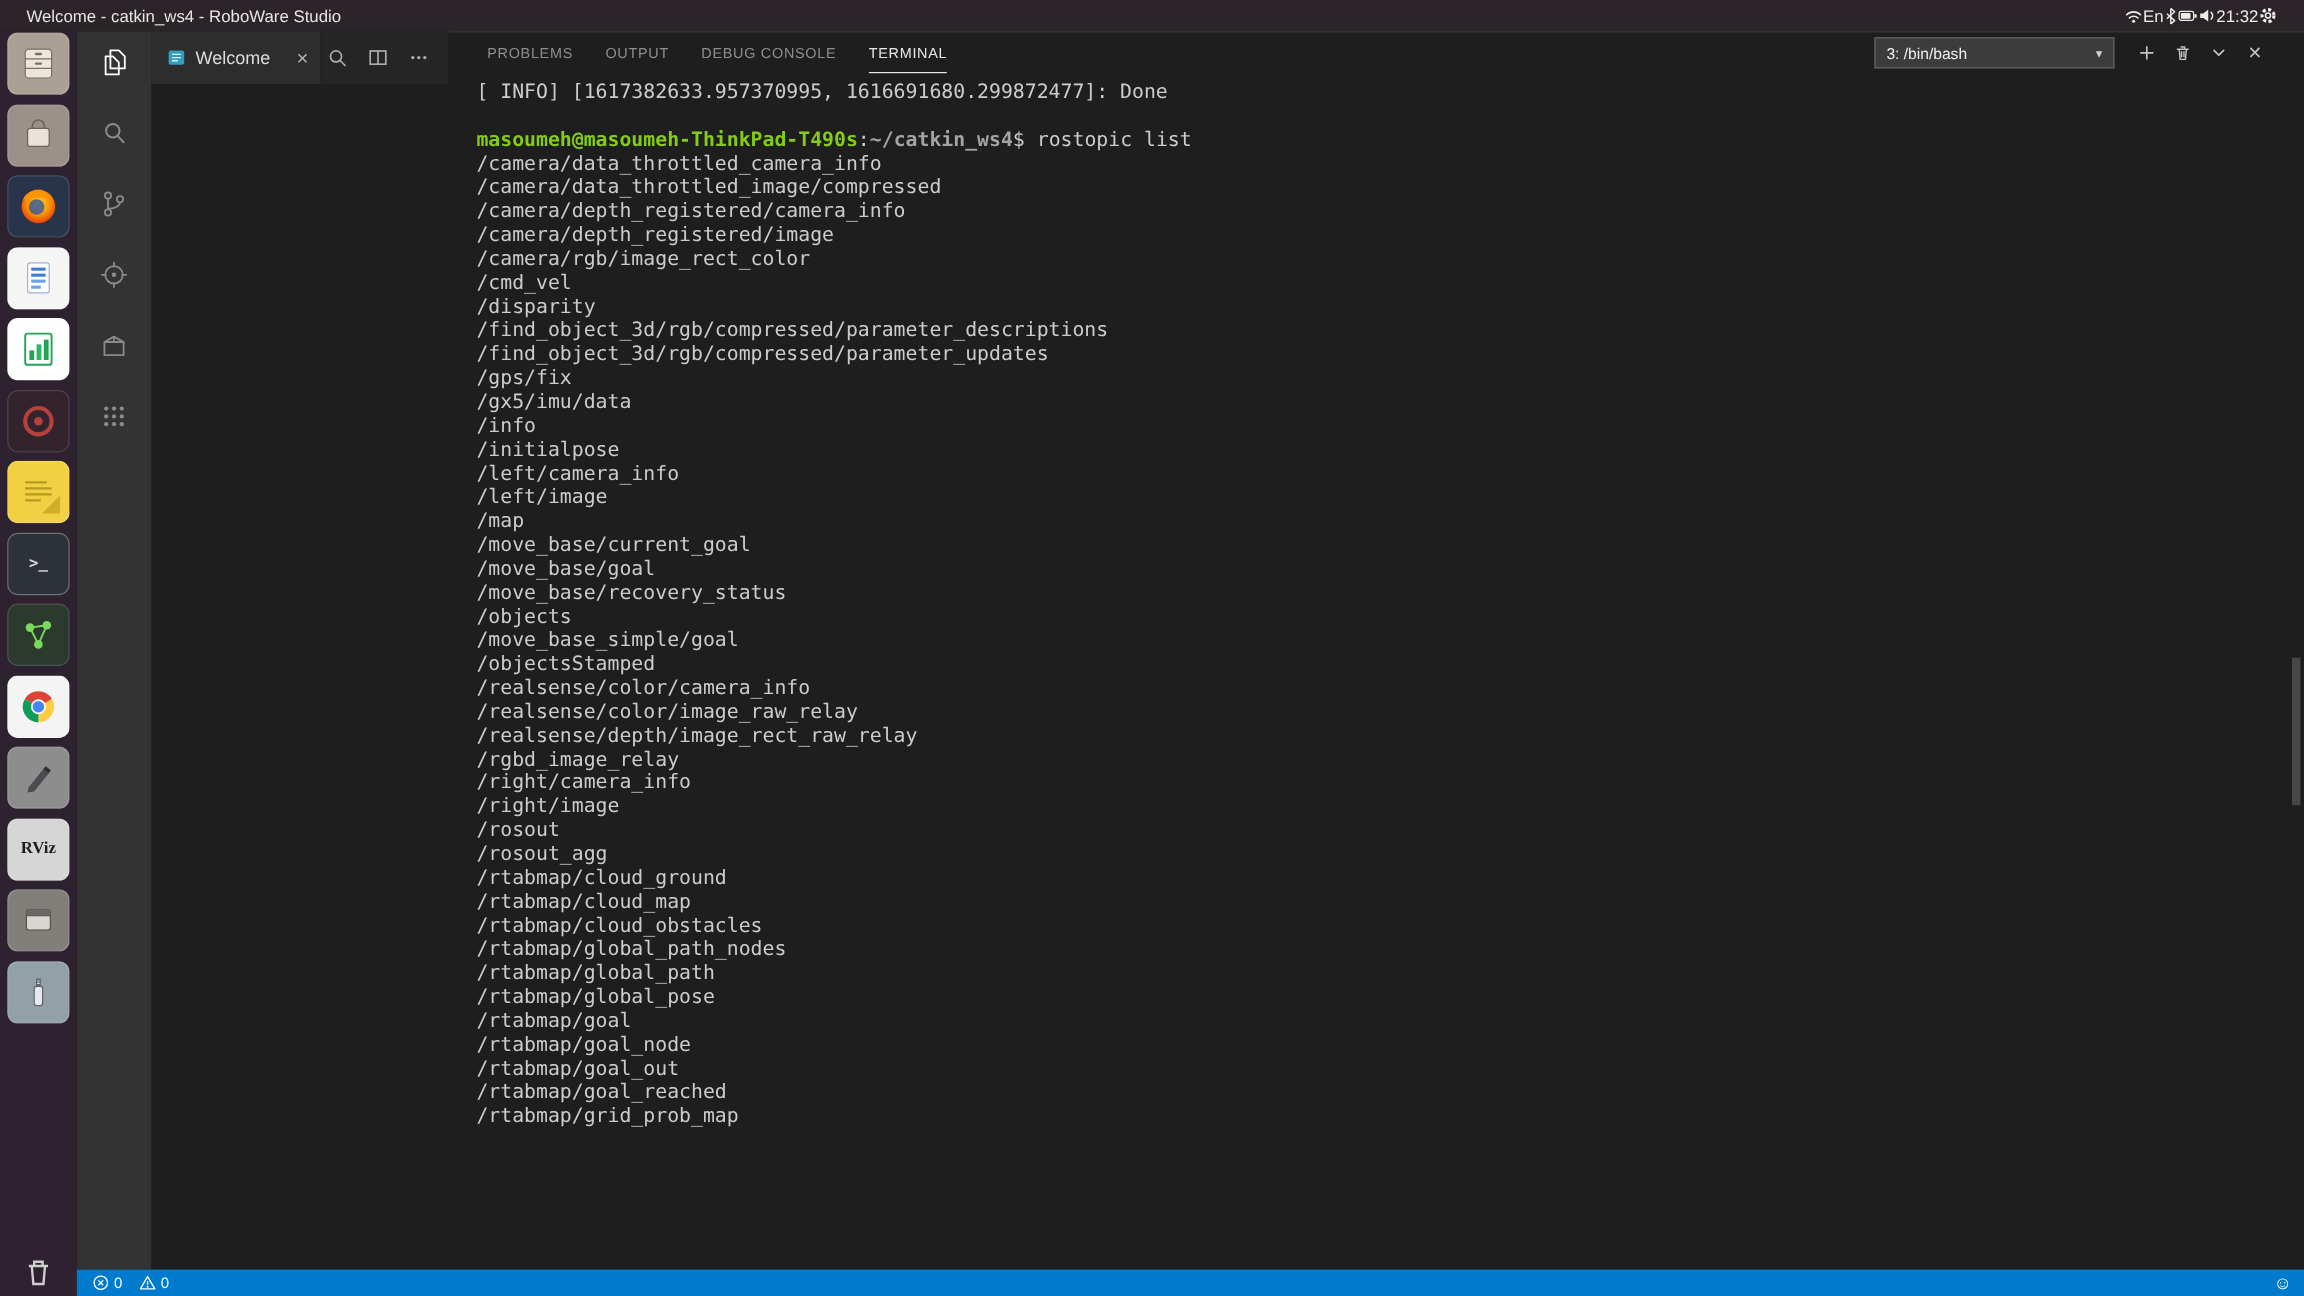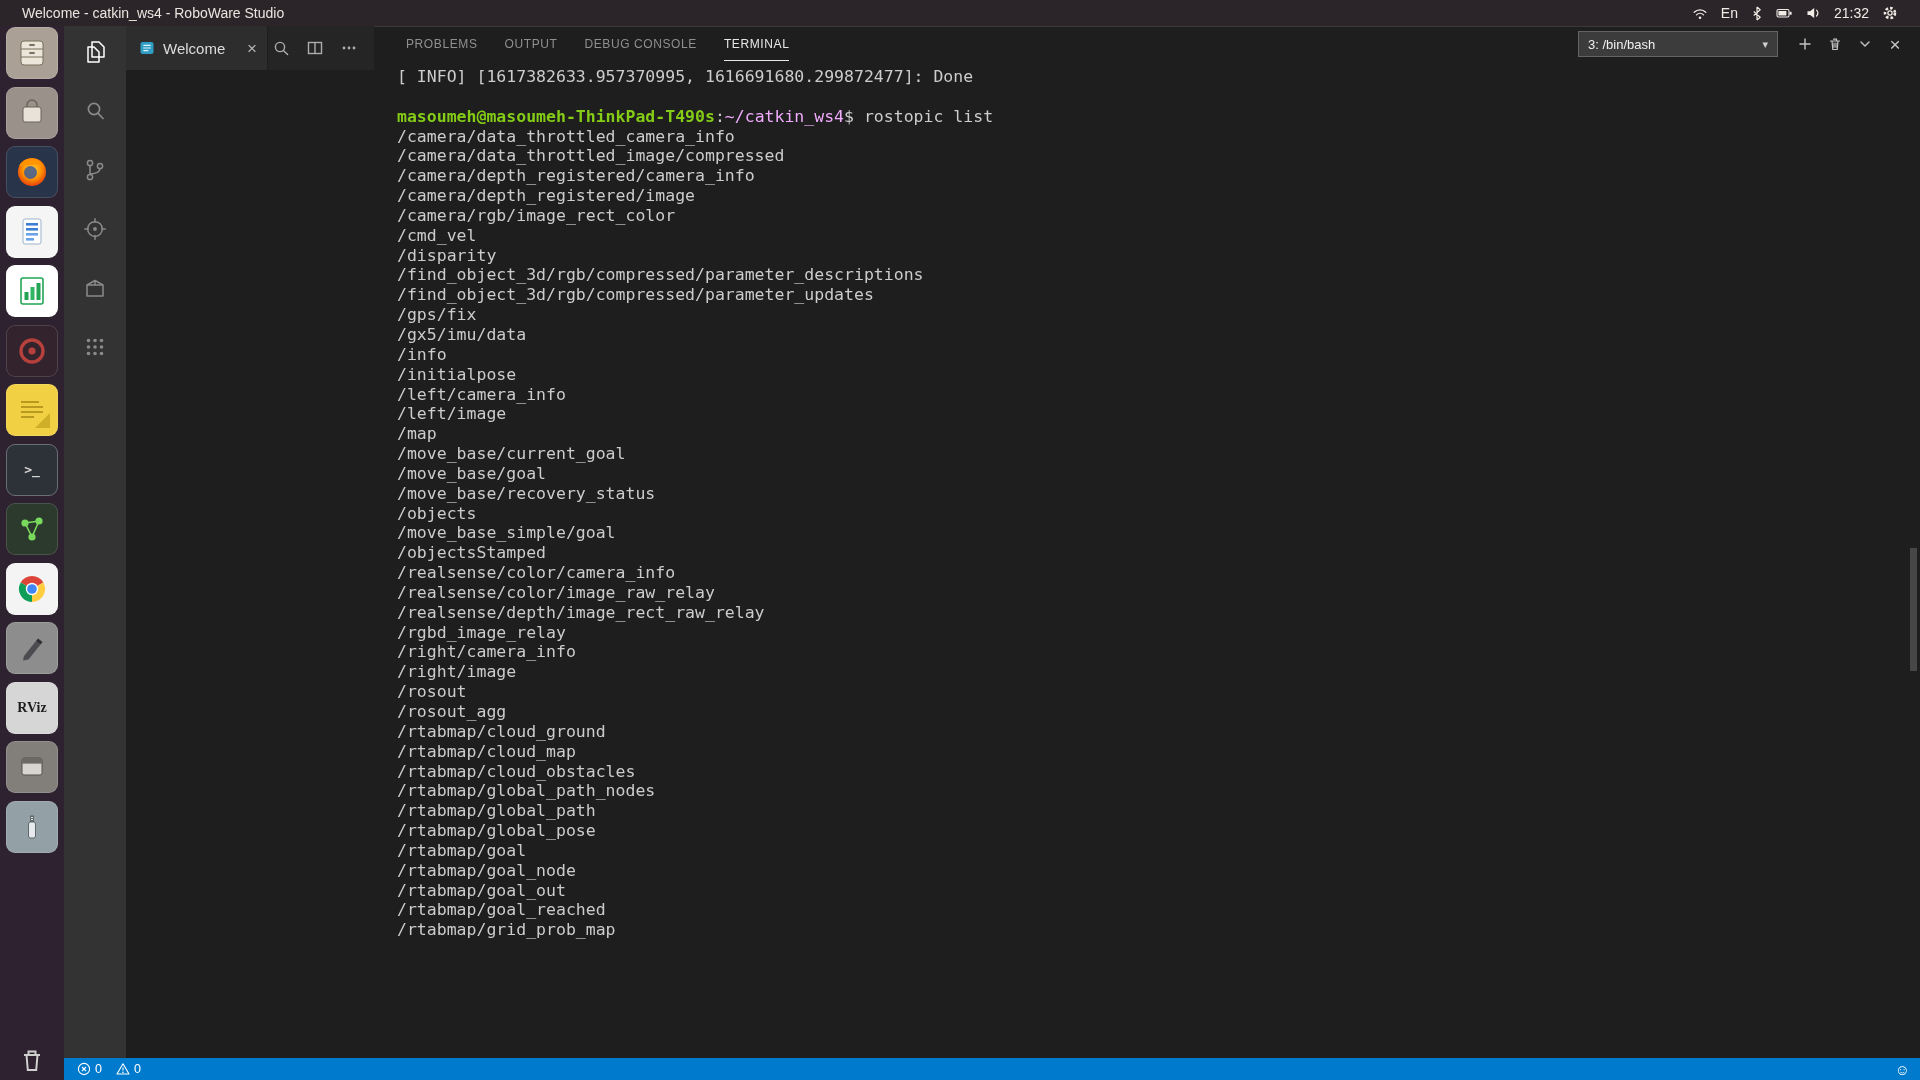--- a/index.html
+++ b/index.html
@@ -4,21 +4,21 @@
 <title>Welcome - catkin_ws4 - RoboWare Studio</title>
 <style>
   *{margin:0;padding:0;box-sizing:border-box}
   html,body{width:1920px;height:1080px;overflow:hidden;background:#1e1e1e;
     font-family:"Liberation Sans",sans-serif;-webkit-font-smoothing:antialiased}
   svg{display:block}
 
   
   .topbar{position:absolute;left:0;top:0;width:1920px;height:26px;background:#2b2529;
     display:flex;align-items:center;color:#e9e5df;font-size:14px;padding:0 22px;z-index:50}
-  .tb-right{margin-left:auto;display:flex;align-items:center;gap:13px}
+  .tb-right{margin-left:auto;display:flex;align-items:center;}
   .tb-ind{display:flex;align-items:center;color:#efece6}
 
   
   .launcher{position:absolute;left:0;top:26px;width:64px;height:1054px;background:#2e2130;padding-top:1px;z-index:40}
   .ltile{position:relative;width:52px;height:52px;margin:0 auto 7.5px;border-radius:9px;
     border:1px solid rgba(255,255,255,.14);display:flex;align-items:center;justify-content:center;
     background:#3a3040;overflow:hidden}
   .tile-files{background:#aaa096}.tile-software{background:#99918a}
   .tile-firefox{background:#273449}.tile-roboware{background:#f5f5f5}
   .tile-calc{background:#ffffff}.tile-ros{background:#33232c}
@@ -50,32 +50,32 @@
   .wh{position:absolute;top:11px;transform:translateX(-50%);font-size:21px;font-weight:300;letter-spacing:.3px}
   .wh-start{left:201px}.wh-quick{left:952px}
 
   
   .panel{flex:1;background:#1e1e1e;border-top:1px solid #3a3a3a;display:flex;flex-direction:column;position:relative}
   .phead{height:34px;display:flex;align-items:center;padding-left:32px}
   .ptabs{display:flex;gap:27px;height:100%}
   .ptab{display:flex;align-items:center;font-size:12px;letter-spacing:.6px;color:#8f8f8f;
     border-bottom:1px solid transparent}
   .ptab.active{color:#e7e7e7;border-bottom-color:#e7e7e7}
-  .pctrl{margin-left:auto;display:flex;align-items:flex-start;padding-right:10px}
+  .pctrl{margin-left:auto;display:flex;align-items:flex-start;padding-right:26px}
   .psel{width:200px;height:26px;background:#3c3c3c;border:1px solid #646464;color:#f0f0f0;font-size:13px;
     display:flex;align-items:center;padding:0 9px;margin-right:12px}
   .psel .arrow{margin-left:auto;font-size:11px;color:#cfcfcf}
   .pbtn{width:30px;height:26px;display:flex;align-items:center;justify-content:center;color:#c5c5c5}
   .pbtn.closeb{font-size:19px;line-height:1}
 
   .terminal{flex:1;padding:6px 0 0 23px;font-family:"DejaVu Sans Mono",monospace;font-size:16.5px;
     color:#cccccc;position:relative;overflow:hidden}
   .tline{height:19.85px;line-height:19.85px;white-space:pre}
   .tgreen{color:#84cc16;font-weight:bold}
-  .tblue{color:#f0abfc;font-weight:normal}
+  .tblue{color:#a3a3a3;font-weight:bold}
   .scrollthumb{position:absolute;right:3px;top:487px;width:7px;height:123px;background:rgba(140,140,140,.38)}
   .ibeam{position:absolute;left:1716px;top:716px;color:#c8c8c8}
 
   
   .statusbar{position:absolute;left:64px;bottom:0;width:1856px;height:22px;background:#007acc;color:#ffffff;
     display:flex;align-items:center;font-size:12.5px;padding:0 10px 0 13px;z-index:45}
   .sb-left{display:flex;align-items:center;gap:4px}
   .sb-gap{width:6px}
   .sb-right{margin-left:auto;display:flex;align-items:center;font-size:15px}
 </style>

